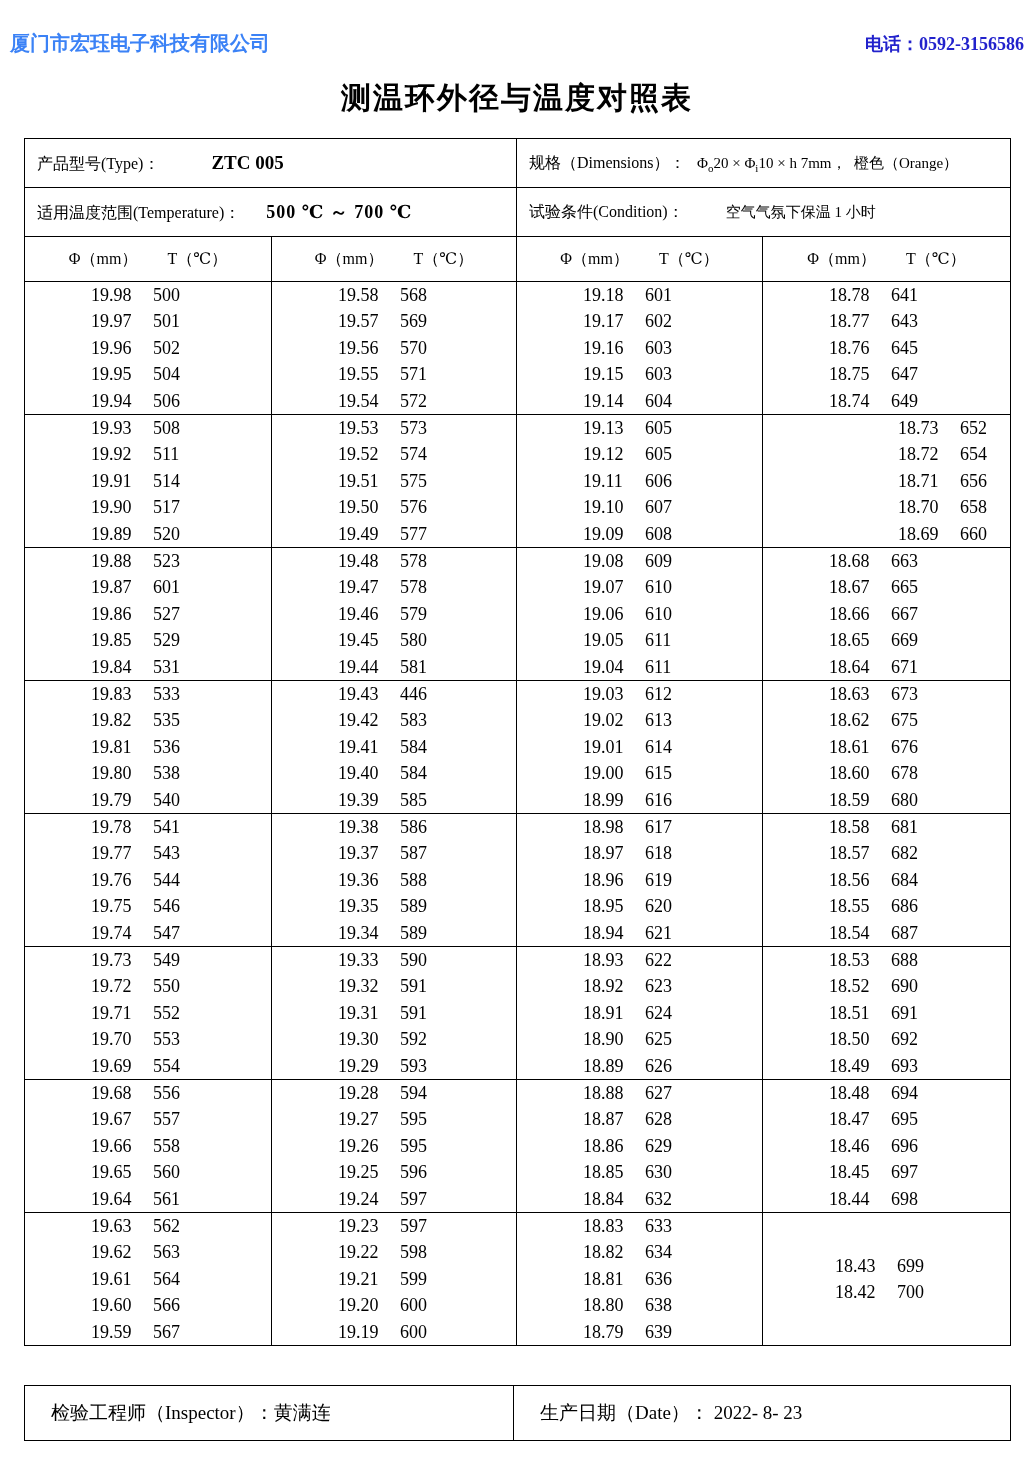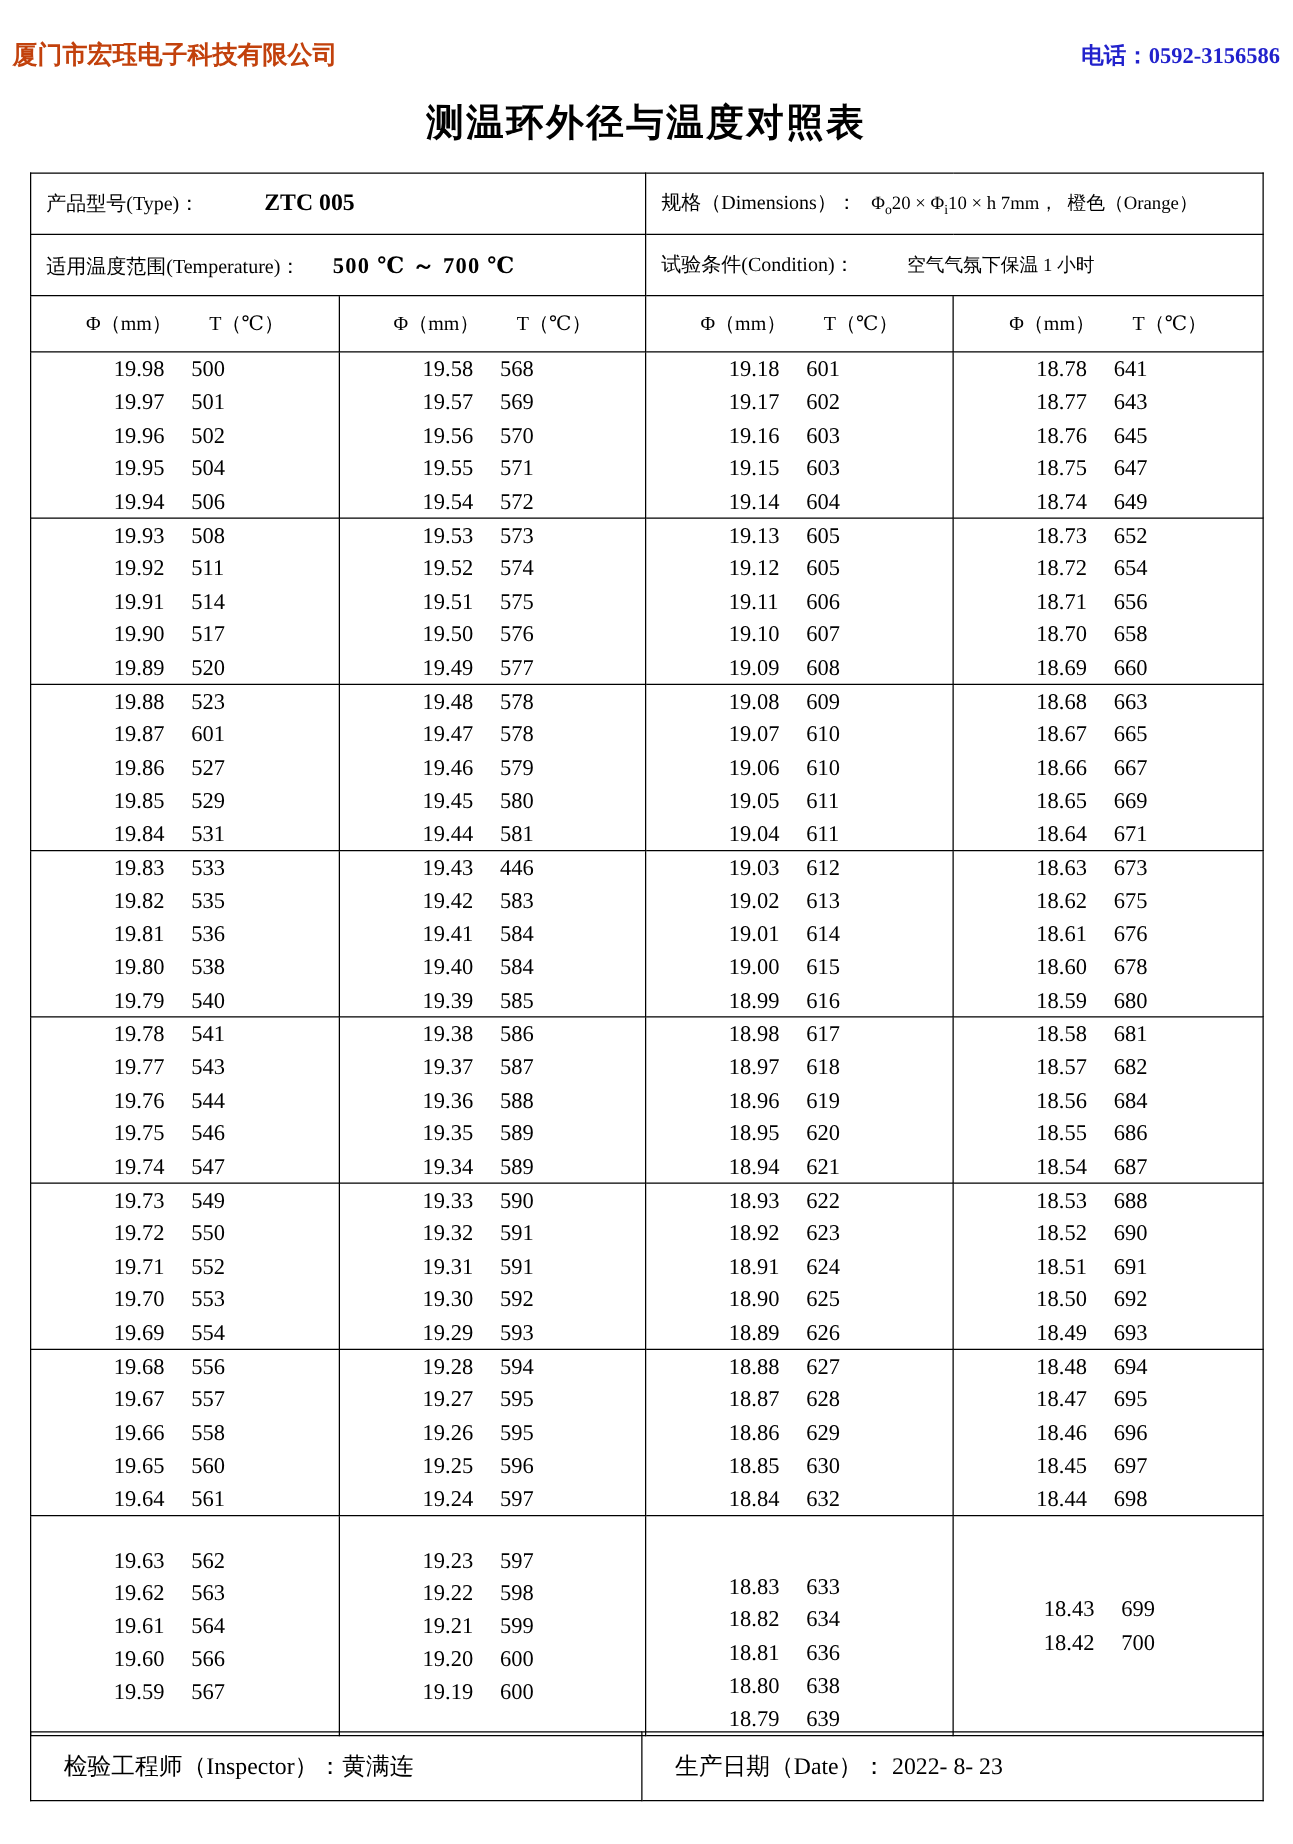--- a/index.html
+++ b/index.html
@@ -28,21 +28,21 @@
     left: 0; top: 30px;
     width: 1034px;
     height: 30px;
   }
   .company {
     position: absolute;
     left: 10px; top: 0;
     font-family: "Liberation Serif", "DejaVu Serif", serif;
     font-size: 20px;
     font-weight: bold;
-    color: #c2410c;
+    color: #3b82f6;
     letter-spacing: 0px;
     white-space: nowrap;
   }
   .phone {
     position: absolute;
     right: 10px; top: 2px;
     font-family: "Liberation Serif", "DejaVu Serif", serif;
     font-size: 18px;
     font-weight: bold;
     color: #2222cc;
@@ -384,21 +384,21 @@
                 <span class="phi">19.10</span>
                 <span class="tmp">607</span>
               </div>
               <div class="drow">
                 <span class="phi">19.09</span>
                 <span class="tmp">608</span>
               </div>
             </div>
           </td>
           <td class="data-cell">
-            <div class="rows" style="height: 132px;">
+            <div class="rows" style="height: 132px; align-items: flex-end;">
               <div class="drow">
                 <span class="phi">18.73</span>
                 <span class="tmp">652</span>
               </div>
               <div class="drow">
                 <span class="phi">18.72</span>
                 <span class="tmp">654</span>
               </div>
               <div class="drow">
                 <span class="phi">18.71</span>
@@ -948,21 +948,21 @@
                 <span class="phi">19.20</span>
                 <span class="tmp">600</span>
               </div>
               <div class="drow">
                 <span class="phi">19.19</span>
                 <span class="tmp">600</span>
               </div>
             </div>
           </td>
           <td class="data-cell">
-            <div class="rows" style="height: 132px; margin-top: 43px;">
+            <div class="rows" style="height: 132px;">
               <div class="drow">
                 <span class="phi">18.83</span>
                 <span class="tmp">633</span>
               </div>
               <div class="drow">
                 <span class="phi">18.82</span>
                 <span class="tmp">634</span>
               </div>
               <div class="drow">
                 <span class="phi">18.81</span>

